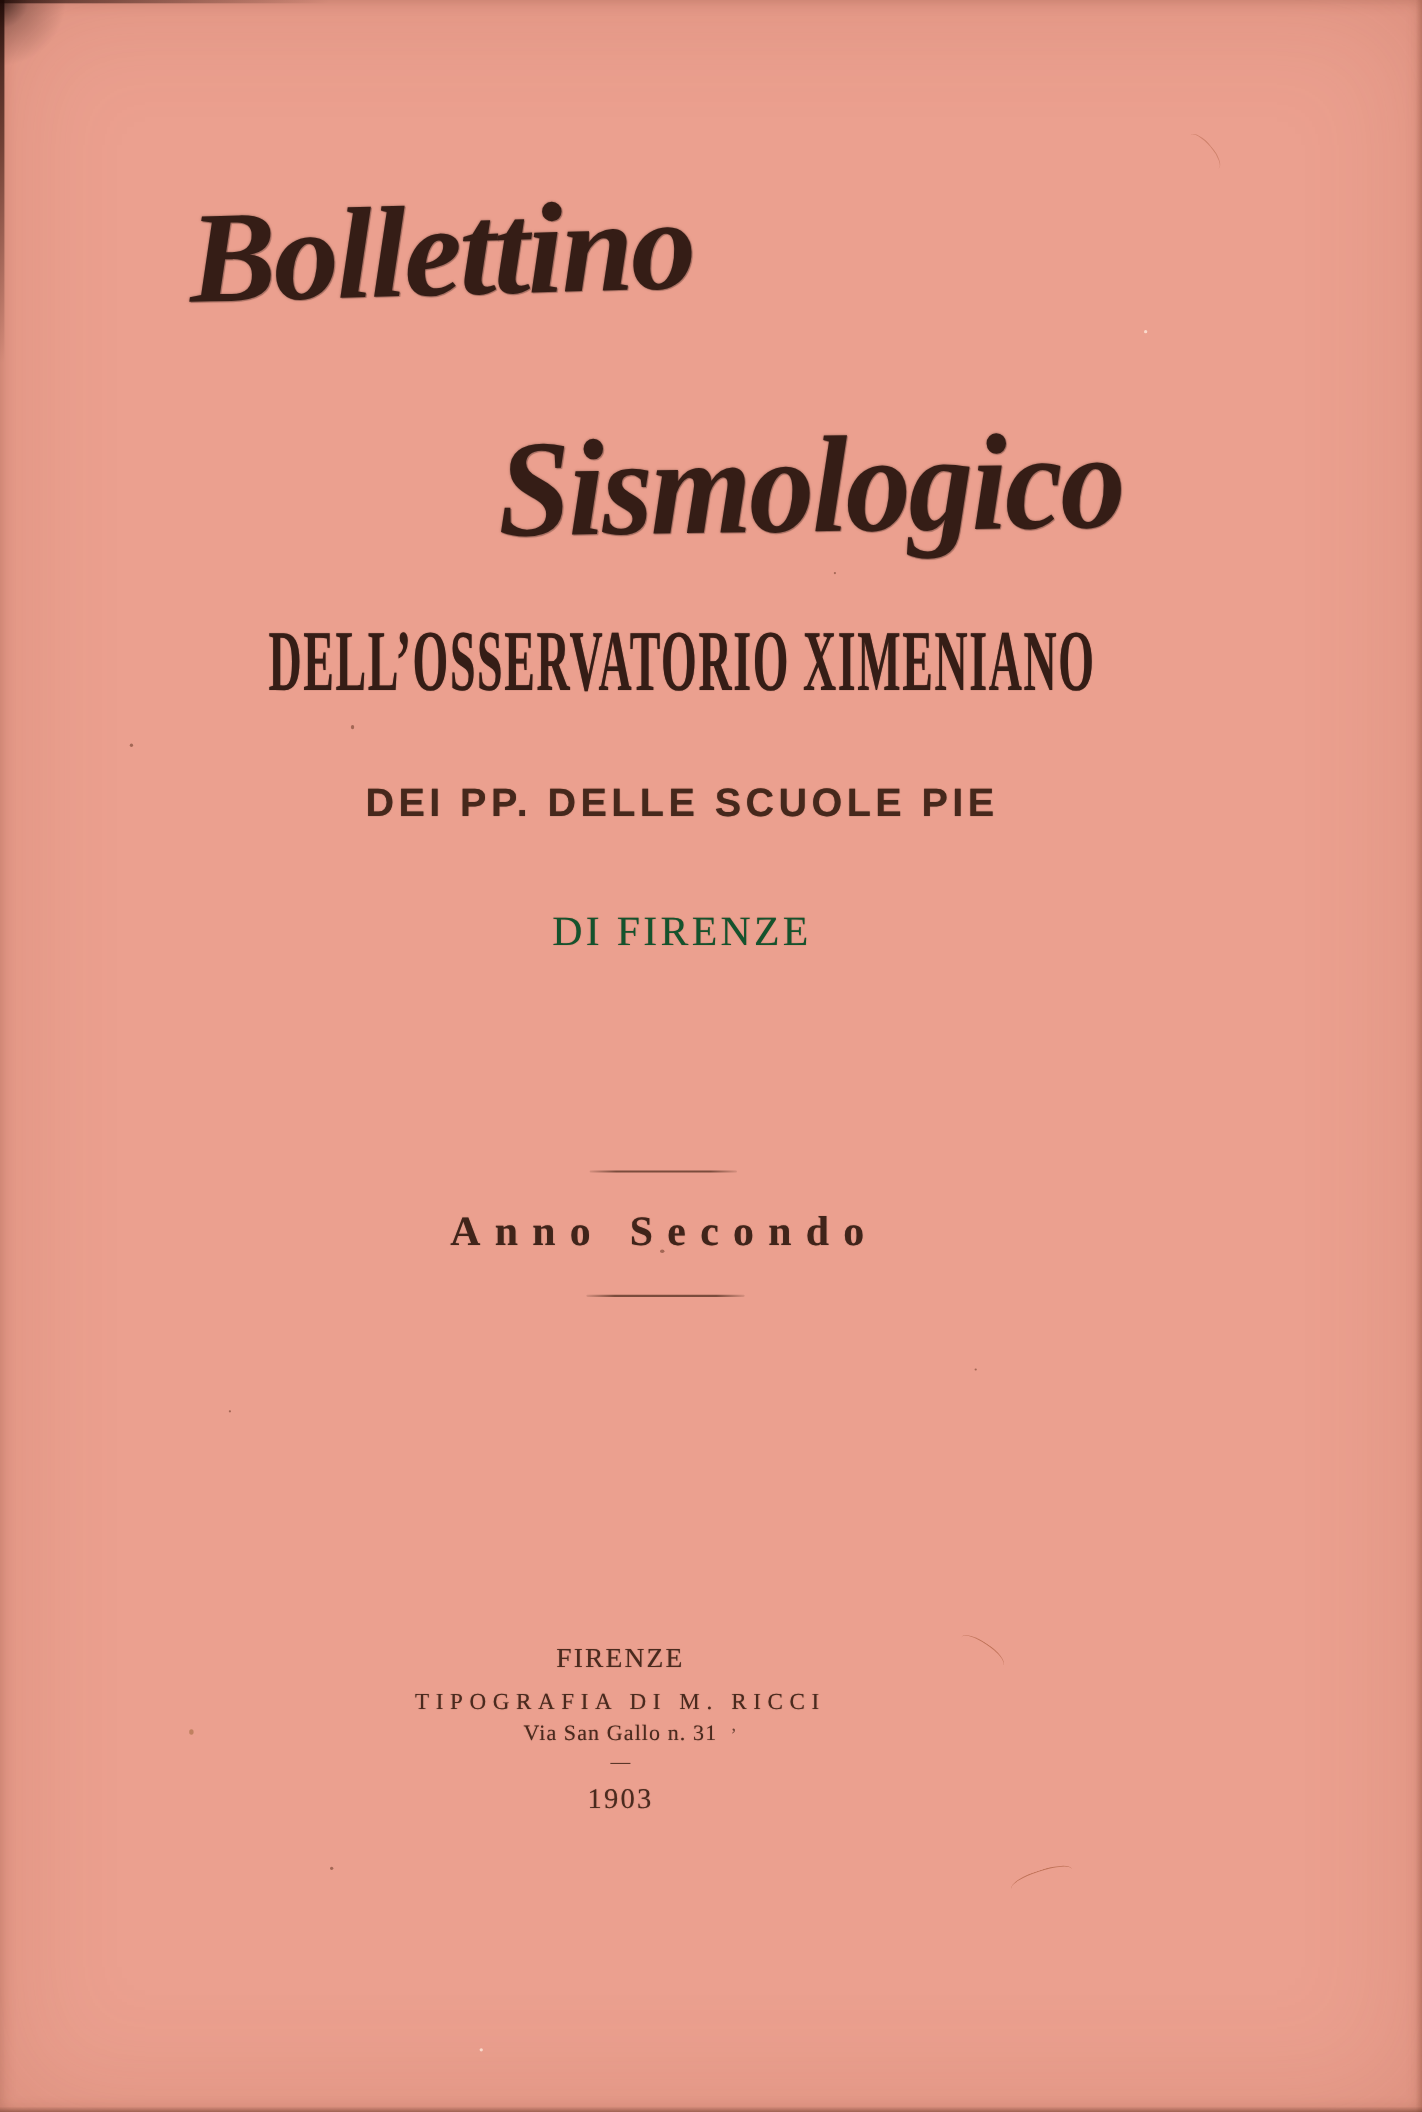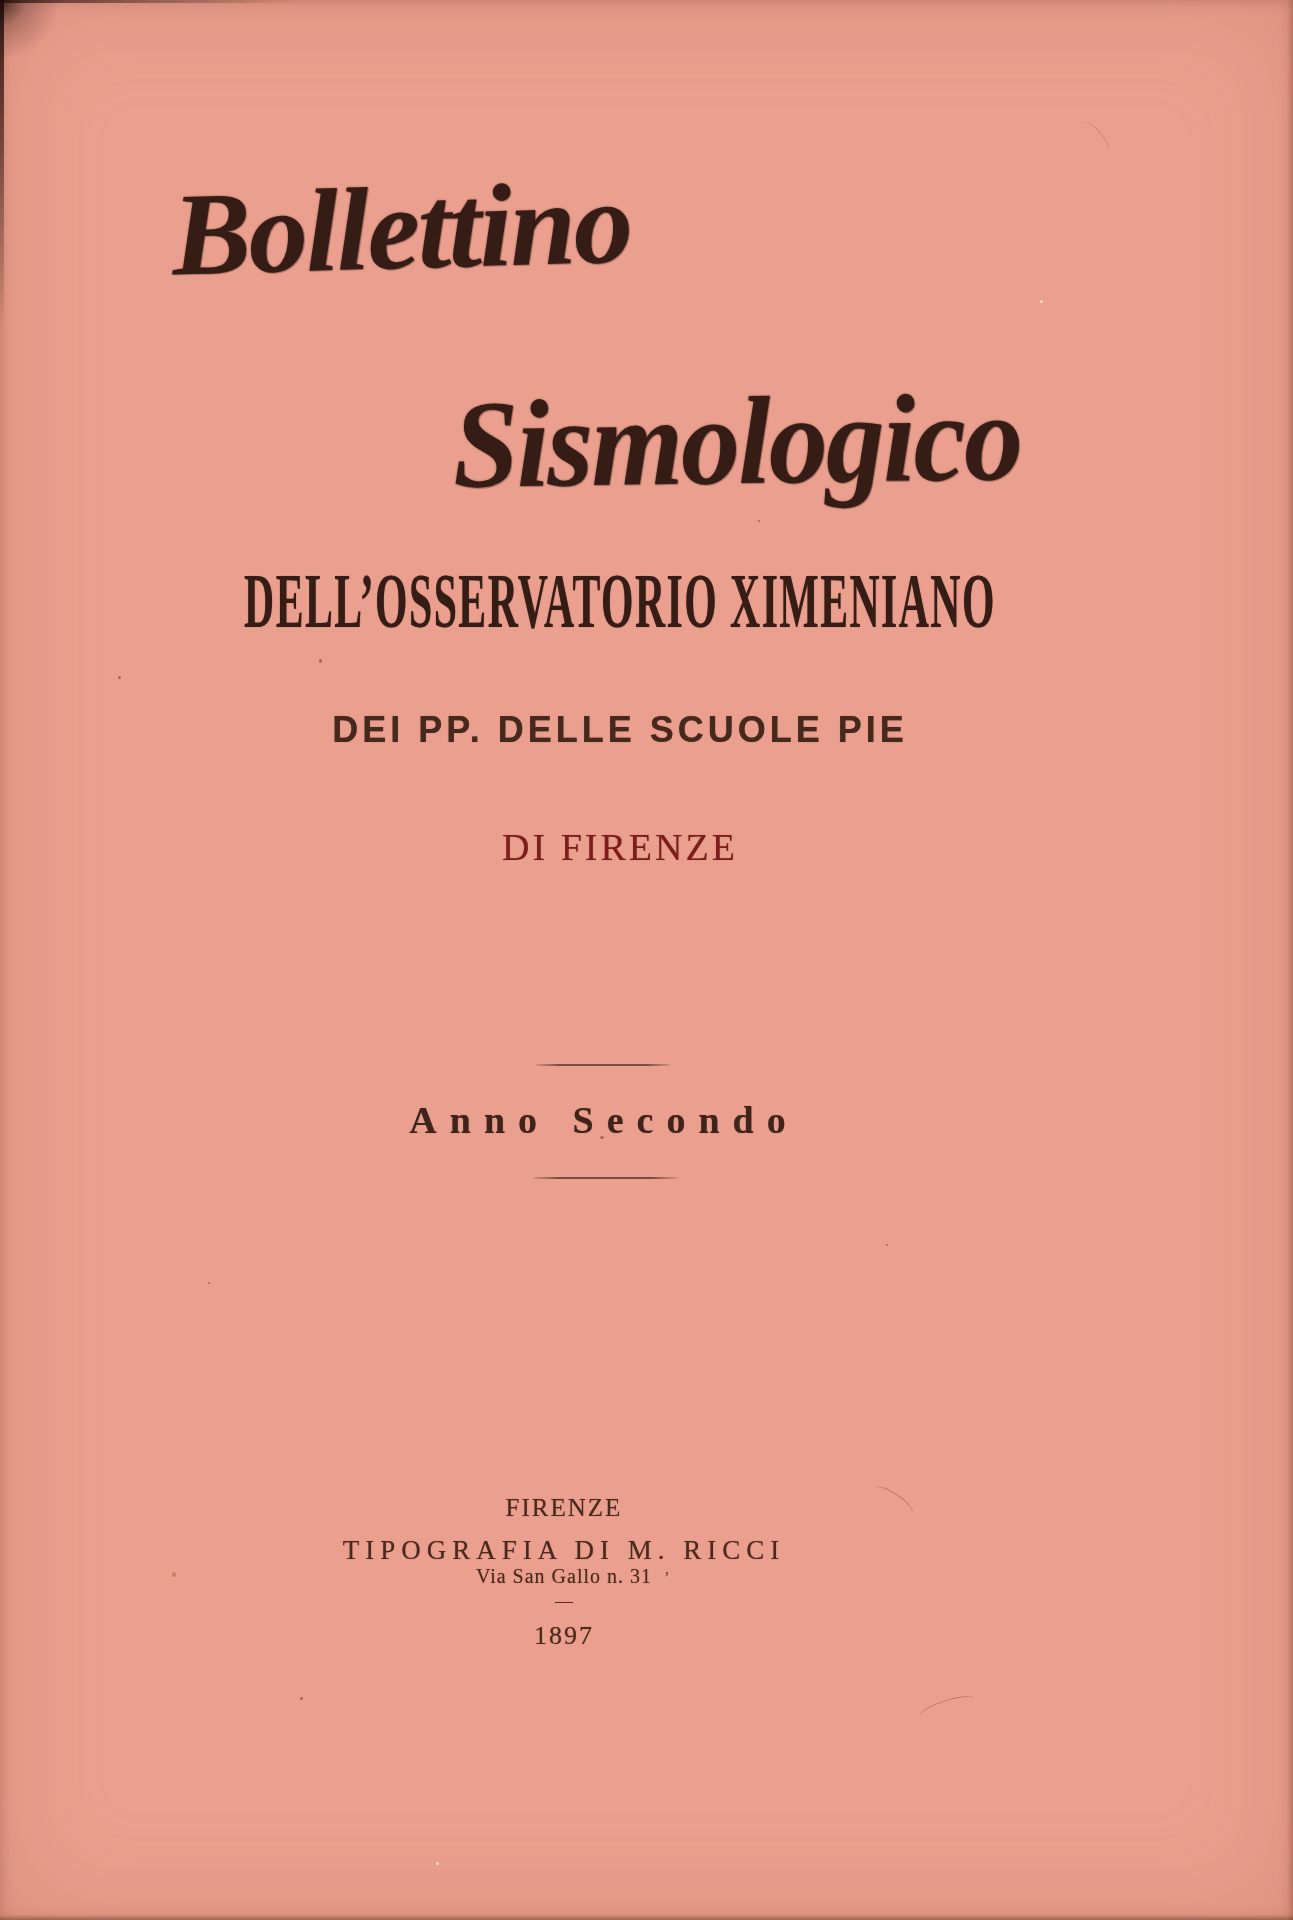--- a/index.html
+++ b/index.html
@@ -90,21 +90,21 @@
     font-weight: 700;
     font-size: 36px;
     letter-spacing: 4px;
     color: #46281c;
     text-shadow: 0 0 1px rgba(70,40,28,.65);
   }
   .city-line {
     top: 828px;
     font-size: 38px;
     letter-spacing: 3px;
-    color: #7f1d1d;
+    color: #14532d;
     text-shadow: 0 0 1px rgba(74,42,30,.5);
   }
   .edition {
     top: 1101px;
     width: 1208px;
     font-weight: 700;
     font-size: 38px;
     letter-spacing: 13px;
     color: #40241a;
     text-shadow: 0 0 1px rgba(64,36,26,.5);
@@ -113,21 +113,21 @@
     position: absolute;
     height: 2px;
     background: linear-gradient(to right, rgba(90,52,37,.15), rgba(90,52,37,.78) 18%, rgba(90,52,37,.78) 82%, rgba(90,52,37,.15));
     border-radius: 2px;
   }
   .rule-top { left: 536px; top: 1064px; width: 134px; }
   .rule-bottom { left: 533px; top: 1177px; width: 144px; }
 
   .imprint { position: absolute; left: 0; width: 1128px; text-align: center; line-height: 1; white-space: nowrap; color: #4a2a1e; }
   .imprint-city    { top: 1495px; font-size: 25px; letter-spacing: 2px; text-shadow: 0 0 1px rgba(74,42,30,.55); font-family: Liberation Serif, serif; }
-  .imprint-printer { top: 1537px; font-size: 27px; letter-spacing: 6px; text-shadow: 0 0 1px rgba(74,42,30,.55); }
+  .imprint-printer { top: 1537px; font-size: 21px; letter-spacing: 6px; text-shadow: 0 0 1px rgba(74,42,30,.55); }
   .imprint-address { top: 1566px; font-size: 20px; letter-spacing: 1px; text-shadow: 0 0 1px rgba(74,42,30,.5); }
   .imprint-dash    { top: 1592px; font-size: 18px; letter-spacing: 0; }
   .imprint-year    { top: 1623px; font-size: 26px; letter-spacing: 2px; text-shadow: 0 0 1px rgba(74,42,30,.55); }
   .address-tick {
     position: absolute; left: 664px; top: 1568px;
     font-size: 17px; color: rgba(74,42,30,.8);
   }
 
   
   .edge-left {
@@ -177,21 +177,21 @@
 
   <div class="hrule rule-top"></div>
   <div class="centered edition">Anno Secondo</div>
   <div class="hrule rule-bottom"></div>
 
   <div class="imprint imprint-city">FIRENZE</div>
   <div class="imprint imprint-printer">TIPOGRAFIA DI M. RICCI</div>
   <div class="imprint imprint-address">Via San Gallo n. 31</div>
   <div class="address-tick">’</div>
   <div class="imprint imprint-dash">—</div>
-  <div class="imprint imprint-year">1897</div>
+  <div class="imprint imprint-year">1903</div>
 
   <div class="speck" style="left:118px; top:676px; width:3px; height:3px;"></div>
   <div class="speck" style="left:319px; top:659px; width:3px; height:4px;"></div>
   <div class="speck" style="left:600px; top:1136px; width:4px; height:3px;"></div>
   <div class="speck" style="left:300px; top:1697px; width:3px; height:3px;"></div>
   <div class="speck" style="left:886px; top:1244px; width:2px; height:2px;"></div>
   <div class="speck" style="left:208px; top:1282px; width:2px; height:2px;"></div>
   <div class="speck" style="left:758px; top:520px; width:2px; height:2px;"></div>
   <div class="speck light" style="left:436px; top:1862px; width:3px; height:3px;"></div>
   <div class="speck light" style="left:1040px; top:300px; width:3px; height:3px;"></div>

